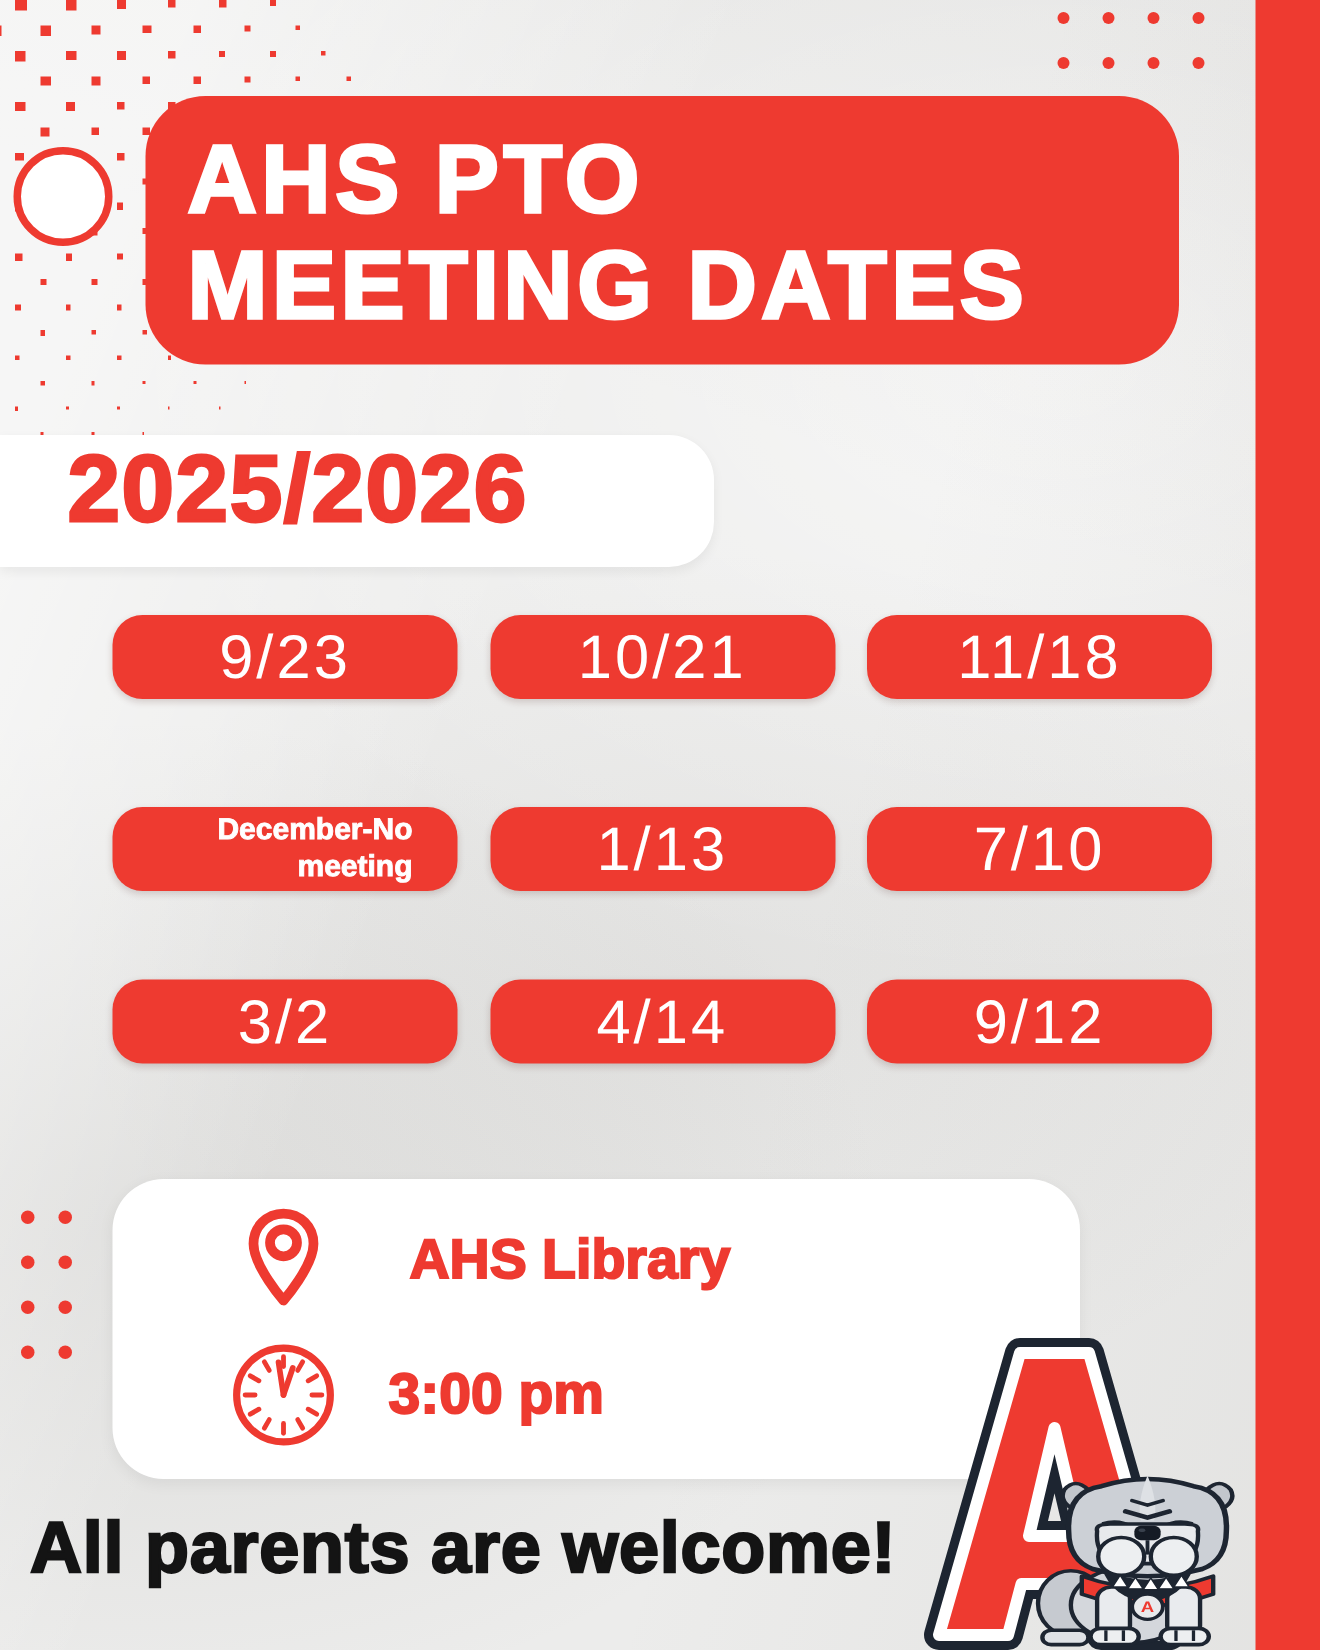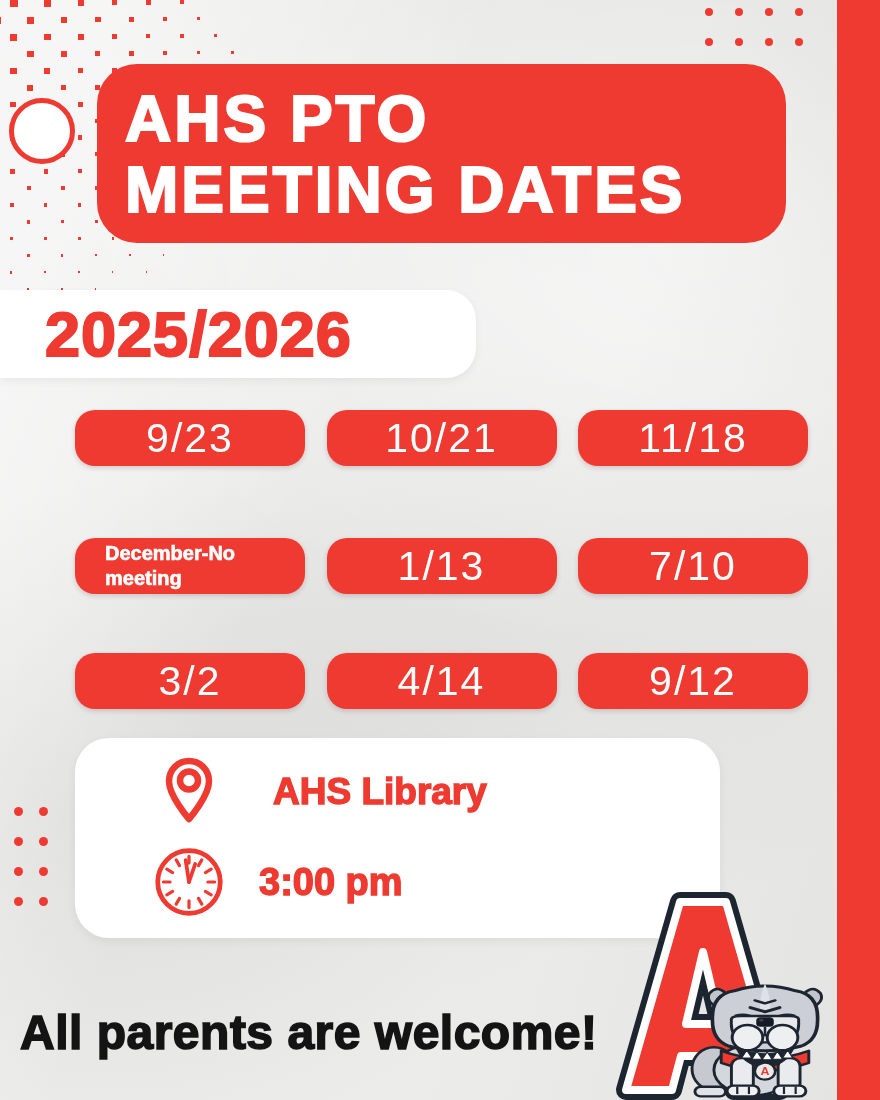--- a/index.html
+++ b/index.html
@@ -50,45 +50,45 @@
     padding:20px 0 0 28px; color:#fff;
   }
   .title-line{
     font-size:64px; font-weight:700; line-height:71px; letter-spacing:3px;
     -webkit-text-stroke:2.2px #fff;
   }
 
   .year-box{
     position:absolute; left:0; top:290px; width:476px; height:88px;
     background:#fff; border-radius:0 30px 30px 0; z-index:4;
-    display:flex; align-items:center; padding-left:45px;
+    display:flex; padding-left:45px;
     box-shadow:0 3px 8px rgba(0,0,0,.06);
   }
   .year-box span{
     font-size:63px; font-weight:700; color:var(--red); letter-spacing:1px;
     -webkit-text-stroke:2px var(--red);
   }
 
   .grid{ position:absolute; left:75px; top:410px; width:733px; z-index:4; }
   .grid-row{ display:flex; justify-content:space-between; }
   .grid-row + .grid-row{ margin-top:72px; }
   .grid-row.r3{ margin-top:59px; }
   .pill{
     width:230px; height:56px; background:var(--red); border-radius:20px;
     display:flex; align-items:center; justify-content:center; color:#fff;
     box-shadow:0 2px 5px rgba(70,25,20,.18);
   }
   .pill span{ font-size:41px; font-weight:400; letter-spacing:2px; }
   .pill--small span{
     font-size:20px; font-weight:700; letter-spacing:0; line-height:1.25;
-    text-align:left; max-width:170px; -webkit-text-stroke:.6px #fff;
+    text-align:right; max-width:170px; -webkit-text-stroke:.6px #fff;
   }
 
   .info-card{
-    position:absolute; left:75px; top:738px; width:645px; height:200px;
+    position:absolute; left:75px; top:786px; width:645px; height:200px;
     background:#fff; border-radius:34px; z-index:4;
     box-shadow:0 3px 10px rgba(0,0,0,.06);
   }
   .info-row{ position:absolute; left:0; display:flex; align-items:center; padding-left:78px; }
   .info-row.r1{ top:12px; height:84px; }
   .info-row.r2{ top:102px; height:84px; }
   .icon-box{ width:72px; display:flex; justify-content:center; align-items:center; }
   .info-text{
     font-size:37px; font-weight:700; color:var(--red);
     -webkit-text-stroke:1.4px var(--red);

